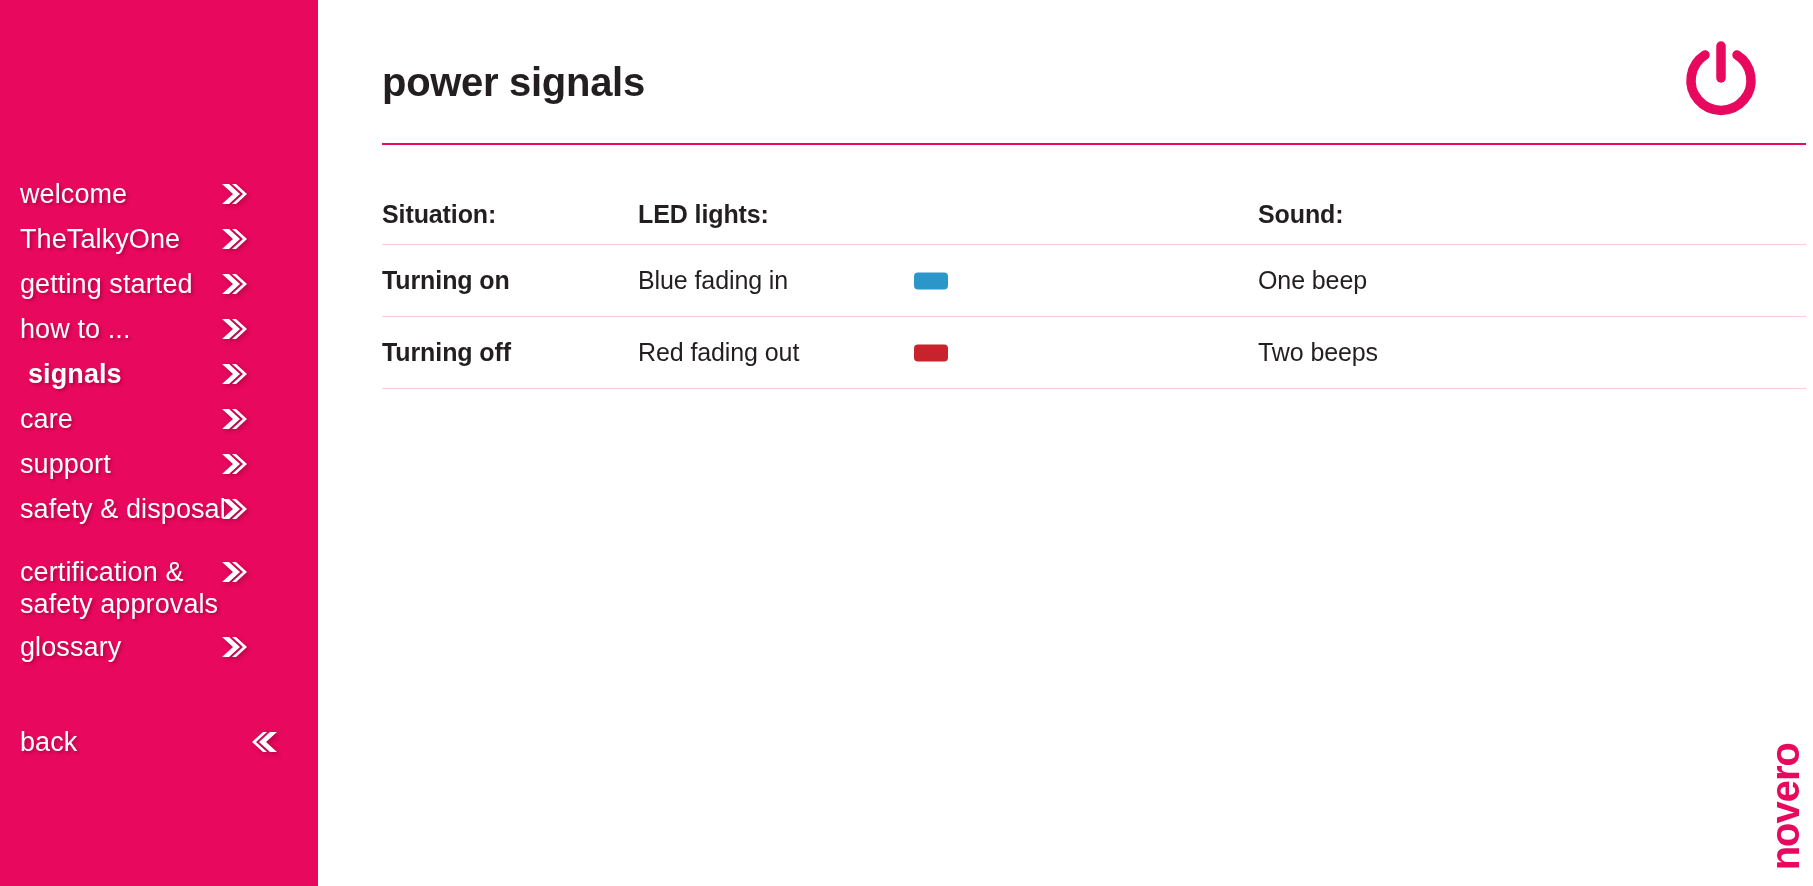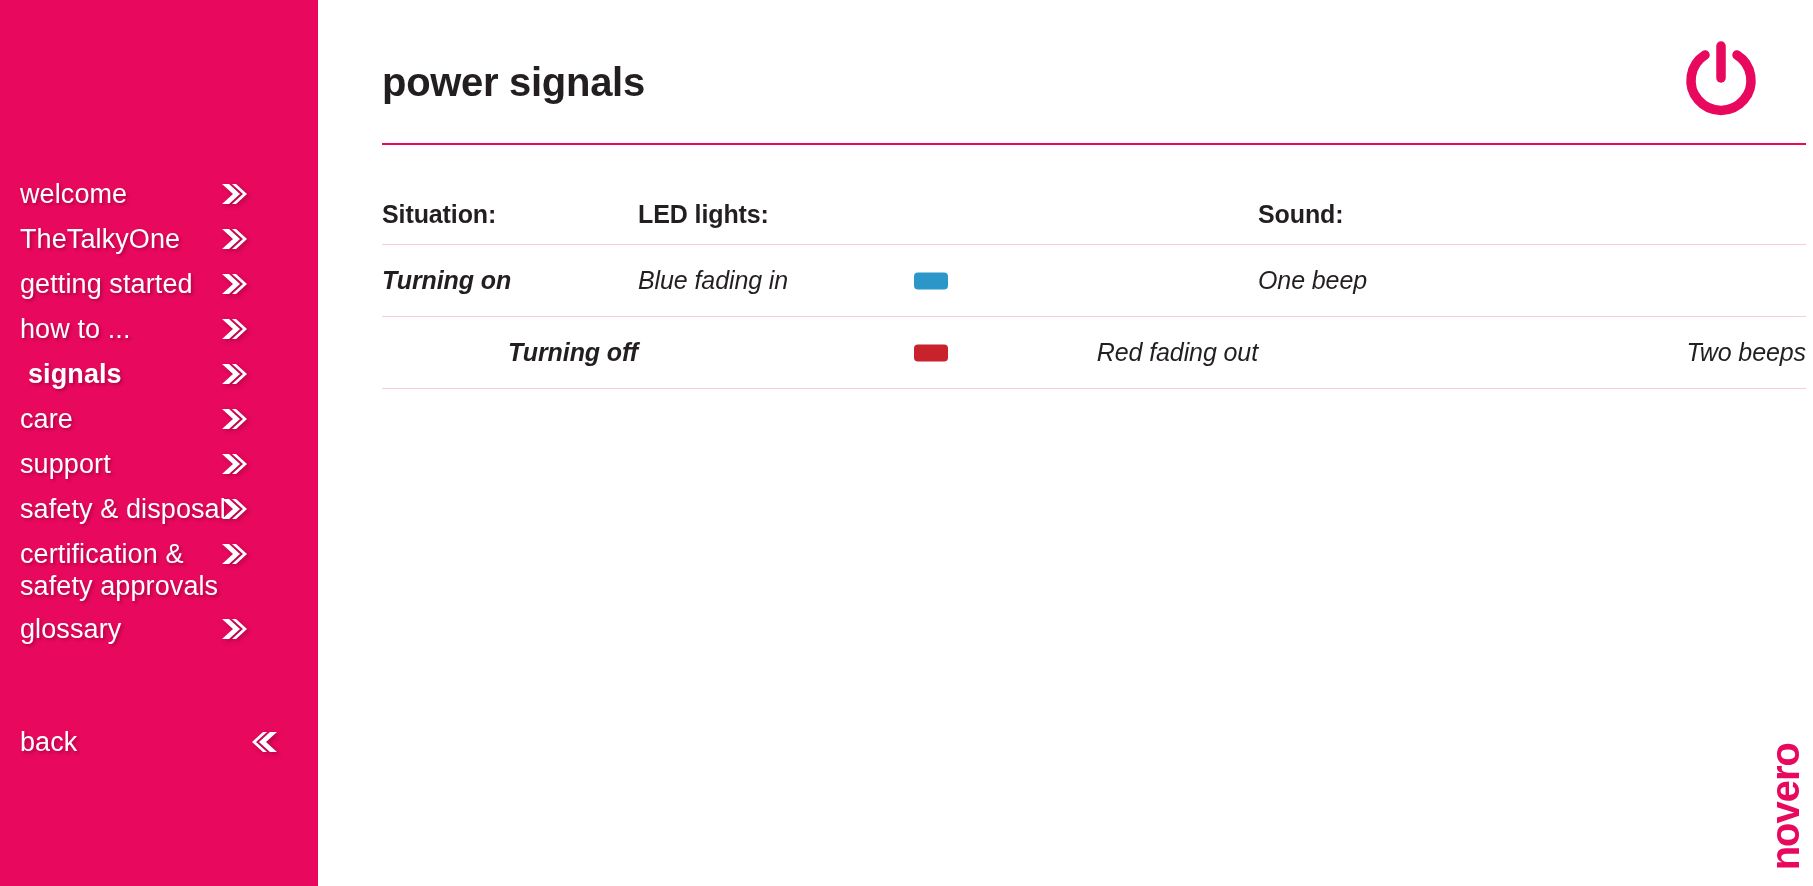--- a/index.html
+++ b/index.html
@@ -33,21 +33,21 @@
     width: 293px;
   }
 
   .nav-item {
     position: relative;
     height: 45px;
     display: flex;
     align-items: flex-start;
     cursor: pointer;
   }
-  .nav-item.two-line { height: 75px; }
+  .nav-item.two-line { height: 75px; margin-top: 18px; }
 
   .nav-label {
     position: absolute;
     left: 20px;
     top: 0;
     font-size: 27px;
     line-height: 32px;
     color: #ffffff;
     font-weight: 400;
     letter-spacing: 0.1px;
@@ -130,21 +130,21 @@
     position: relative;
     display: flex;
     align-items: center;
     border-bottom: 1px solid #f6cdd8;
     box-sizing: border-box;
   }
   .trow.header {
     height: 45px;
     align-items: flex-start;
   }
-  .trow.data { height: 72px; font-style: italic; }
+  .trow.data { height: 72px; }
 
   .col-situation { width: 256px; flex: 0 0 256px; }
   .col-led       { width: 620px; flex: 0 0 620px; position: relative; }
   .col-sound     { flex: 1 1 auto; }
 
   .hcell {
     font-size: 25px;
     font-weight: 700;
     color: #231f20;
     letter-spacing: -0.1px;
@@ -329,21 +329,21 @@
       </div>
       <div class="col-led">
         <span class="cell led-text">Blue fading in</span>
         <span class="swatch" id="swatch-0" style="background: rgb(43, 151, 201);"></span>
       </div>
       <div class="col-sound">
         <span class="cell">One beep</span>
       </div>
     </div>
 
-    <div class="trow data" style="border-bottom-color: rgb(246, 205, 216); text-align: right;">
+    <div class="trow data" style="border-bottom-color: rgb(246, 205, 216);">
       <div class="col-situation">
         <span class="cell bold">Turning off</span>
       </div>
       <div class="col-led">
         <span class="cell led-text">Red fading out</span>
         <span class="swatch" id="swatch-1" style="background: rgb(200, 35, 44);"></span>
       </div>
       <div class="col-sound">
         <span class="cell">Two beeps</span>
       </div>

